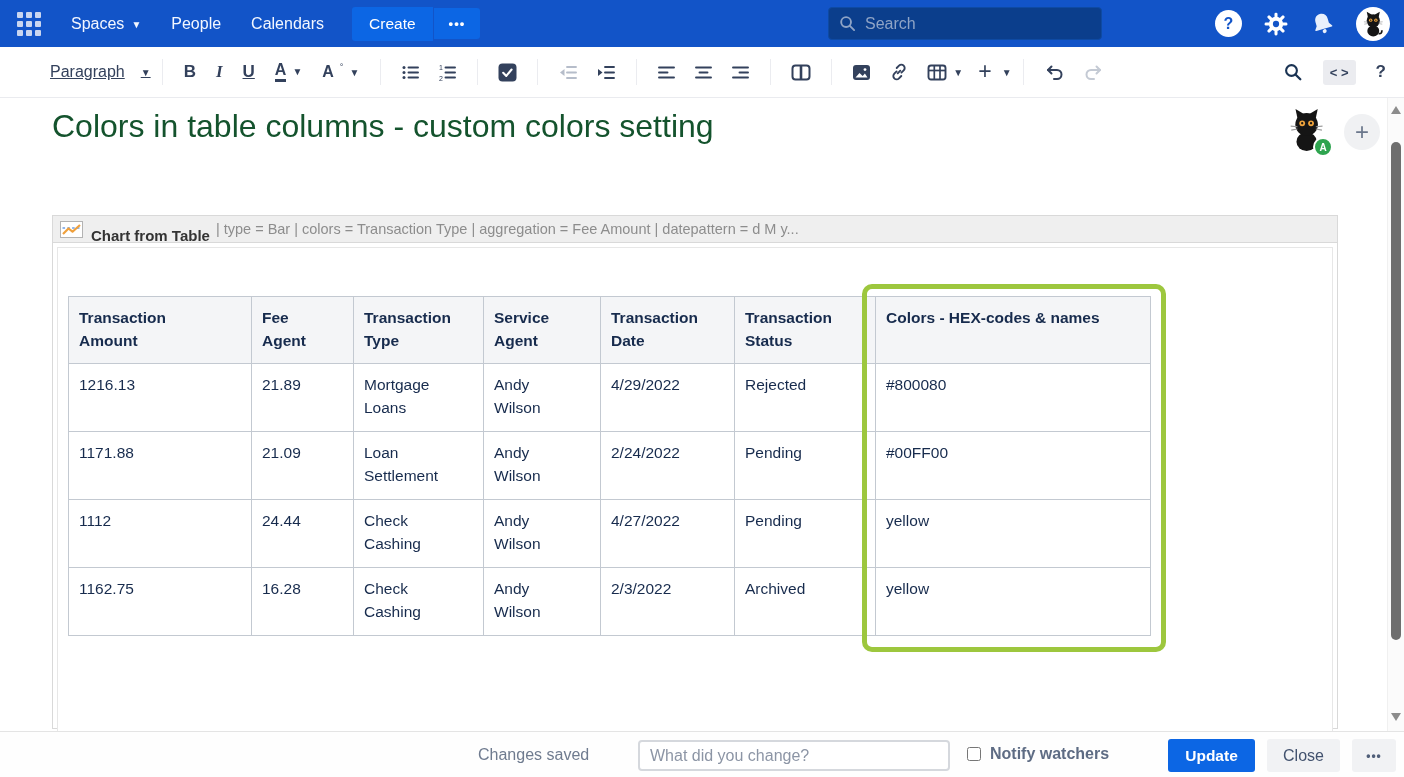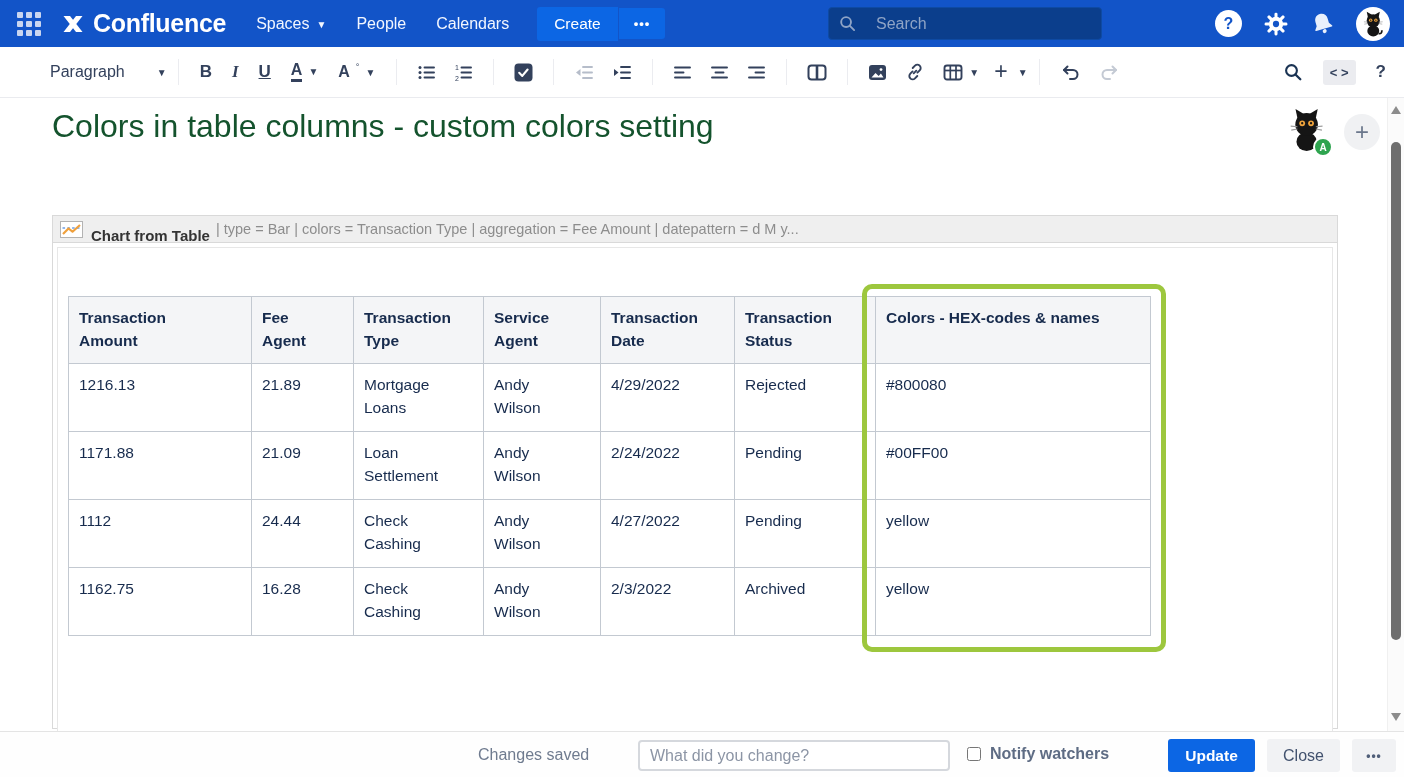--- a/index.html
+++ b/index.html
@@ -18,35 +18,35 @@
   .nav-item { font-size:16px; color:#F3F7FF; margin-left:30px; cursor:pointer; display:flex; align-items:center; gap:7px; }
   .nav-item .chev { font-size:10px; margin-top:2px; }
   .btn-create { margin-left:28px; background:#0C66E4; border:none; color:#fff; font-weight:400;
                 font-size:15.5px; padding:8px 17px; border-radius:3px 0 0 3px; cursor:pointer; }
   .btn-navmore { background:#0C66E4; border:none; border-left:1px solid #1254C8; color:#fff; font-weight:700;
                  font-size:13px; padding:8px 15px; border-radius:0 3px 3px 0; cursor:pointer; letter-spacing:1px; }
   .nav-search { position:absolute; left:828px; top:7px; width:274px; height:33px; background:#0B3E8C;
                 border:1px solid #0E4AA3; border-radius:4px; display:flex; align-items:center; }
   .nav-search svg { margin-left:10px; }
   .nav-search input { background:transparent; border:none; outline:none; color:#D6DFF0;
-                      font-size:16px; margin-left:20px; width:210px; font-family:"Liberation Sans",sans-serif;}
+                      font-size:16px; margin-left:9px; width:210px; font-family:"Liberation Sans",sans-serif;}
   .nav-search input::placeholder { color:#8FA4C6; }
   .nav-right { position:absolute; right:14px; top:0; height:47px; display:flex; align-items:center; gap:21px; }
   .help-circle { width:27px; height:27px; background:#fff; border-radius:50%; color:#1254C8;
                  font-weight:700; font-size:16px; display:flex; align-items:center; justify-content:center; cursor:pointer;}
   .icon-btn { cursor:pointer; display:flex; align-items:center; }
   .nav-avatar { width:34px; height:34px; background:#fff; border-radius:50%; display:flex;
                 align-items:center; justify-content:center; overflow:hidden; cursor:pointer; }
 
   
   .toolbar { position:absolute; top:47px; left:0; width:1404px; height:51px; background:#fff;
              border-bottom:1px solid #EAEBEF; display:flex; align-items:center; padding:0 18px 0 50px; color:#33415C; }
   .tb-item { display:flex; align-items:center; cursor:pointer; color:#33415C; }
   .tb-sep { width:1px; height:26px; background:#EBECF0; margin:0 11px; }
-  .tb-para { font-size:16px; display:flex; align-items:center; gap:32px; }
+  .tb-para { font-size:16px; display:flex; align-items:center; gap:16px;text-decoration:underline; }
   .chev2 { font-size:10px; color:#33415C; }
   .tb-b { font-weight:800; font-size:17px; margin:0 10px; }
   .tb-i { font-style:italic; font-weight:700; font-size:17px; font-family:"Liberation Serif",serif; margin:0 10px; }
   .tb-u { text-decoration:underline; font-weight:700; font-size:17px; margin:0 10px; }
   .tb-A { font-weight:700; font-size:16px; border-bottom:3px solid #33415C; line-height:1.05; }
   .tb-icon { margin:0 9px; display:flex; align-items:center; }
   .tb-plus { font-size:23px; font-weight:400; line-height:1; margin:0 4px 2px 6px; }
   .disabled { color:#B6BDCA; cursor:default; }
   .tb-right { margin-left:auto; display:flex; align-items:center; gap:20px; }
   .tb-source { background:#EBECF0; border-radius:3px; padding:5px 7px; font-size:13px; font-weight:700; cursor:pointer; }
@@ -136,27 +136,20 @@
     <div class="appgrid">
       <span></span>
         <span></span>
         <span></span>
         <span></span>
         <span></span>
         <span></span>
         <span></span>
         <span></span>
         <span></span>
-    </div>
-    <div class="logo">
-      <svg viewBox="0 0 24 24">
-        <path d="M2.5 4 h6.5 l12.5 16 h-6.5 Z" fill="#fff"></path>
-        <path d="M21.5 4 h-6.5 L2.5 20 h6.5 Z" fill="#fff"></path>
-      </svg>
-      <span class="logo-text">Confluence</span>
     </div>
     <div class="nav-item">
       <span>Spaces</span>
         <span class="chev">▼</span>
     </div>
     <div class="nav-item">
       <span>People</span>
     </div>
     <div class="nav-item">
       <span>Calendars</span>

